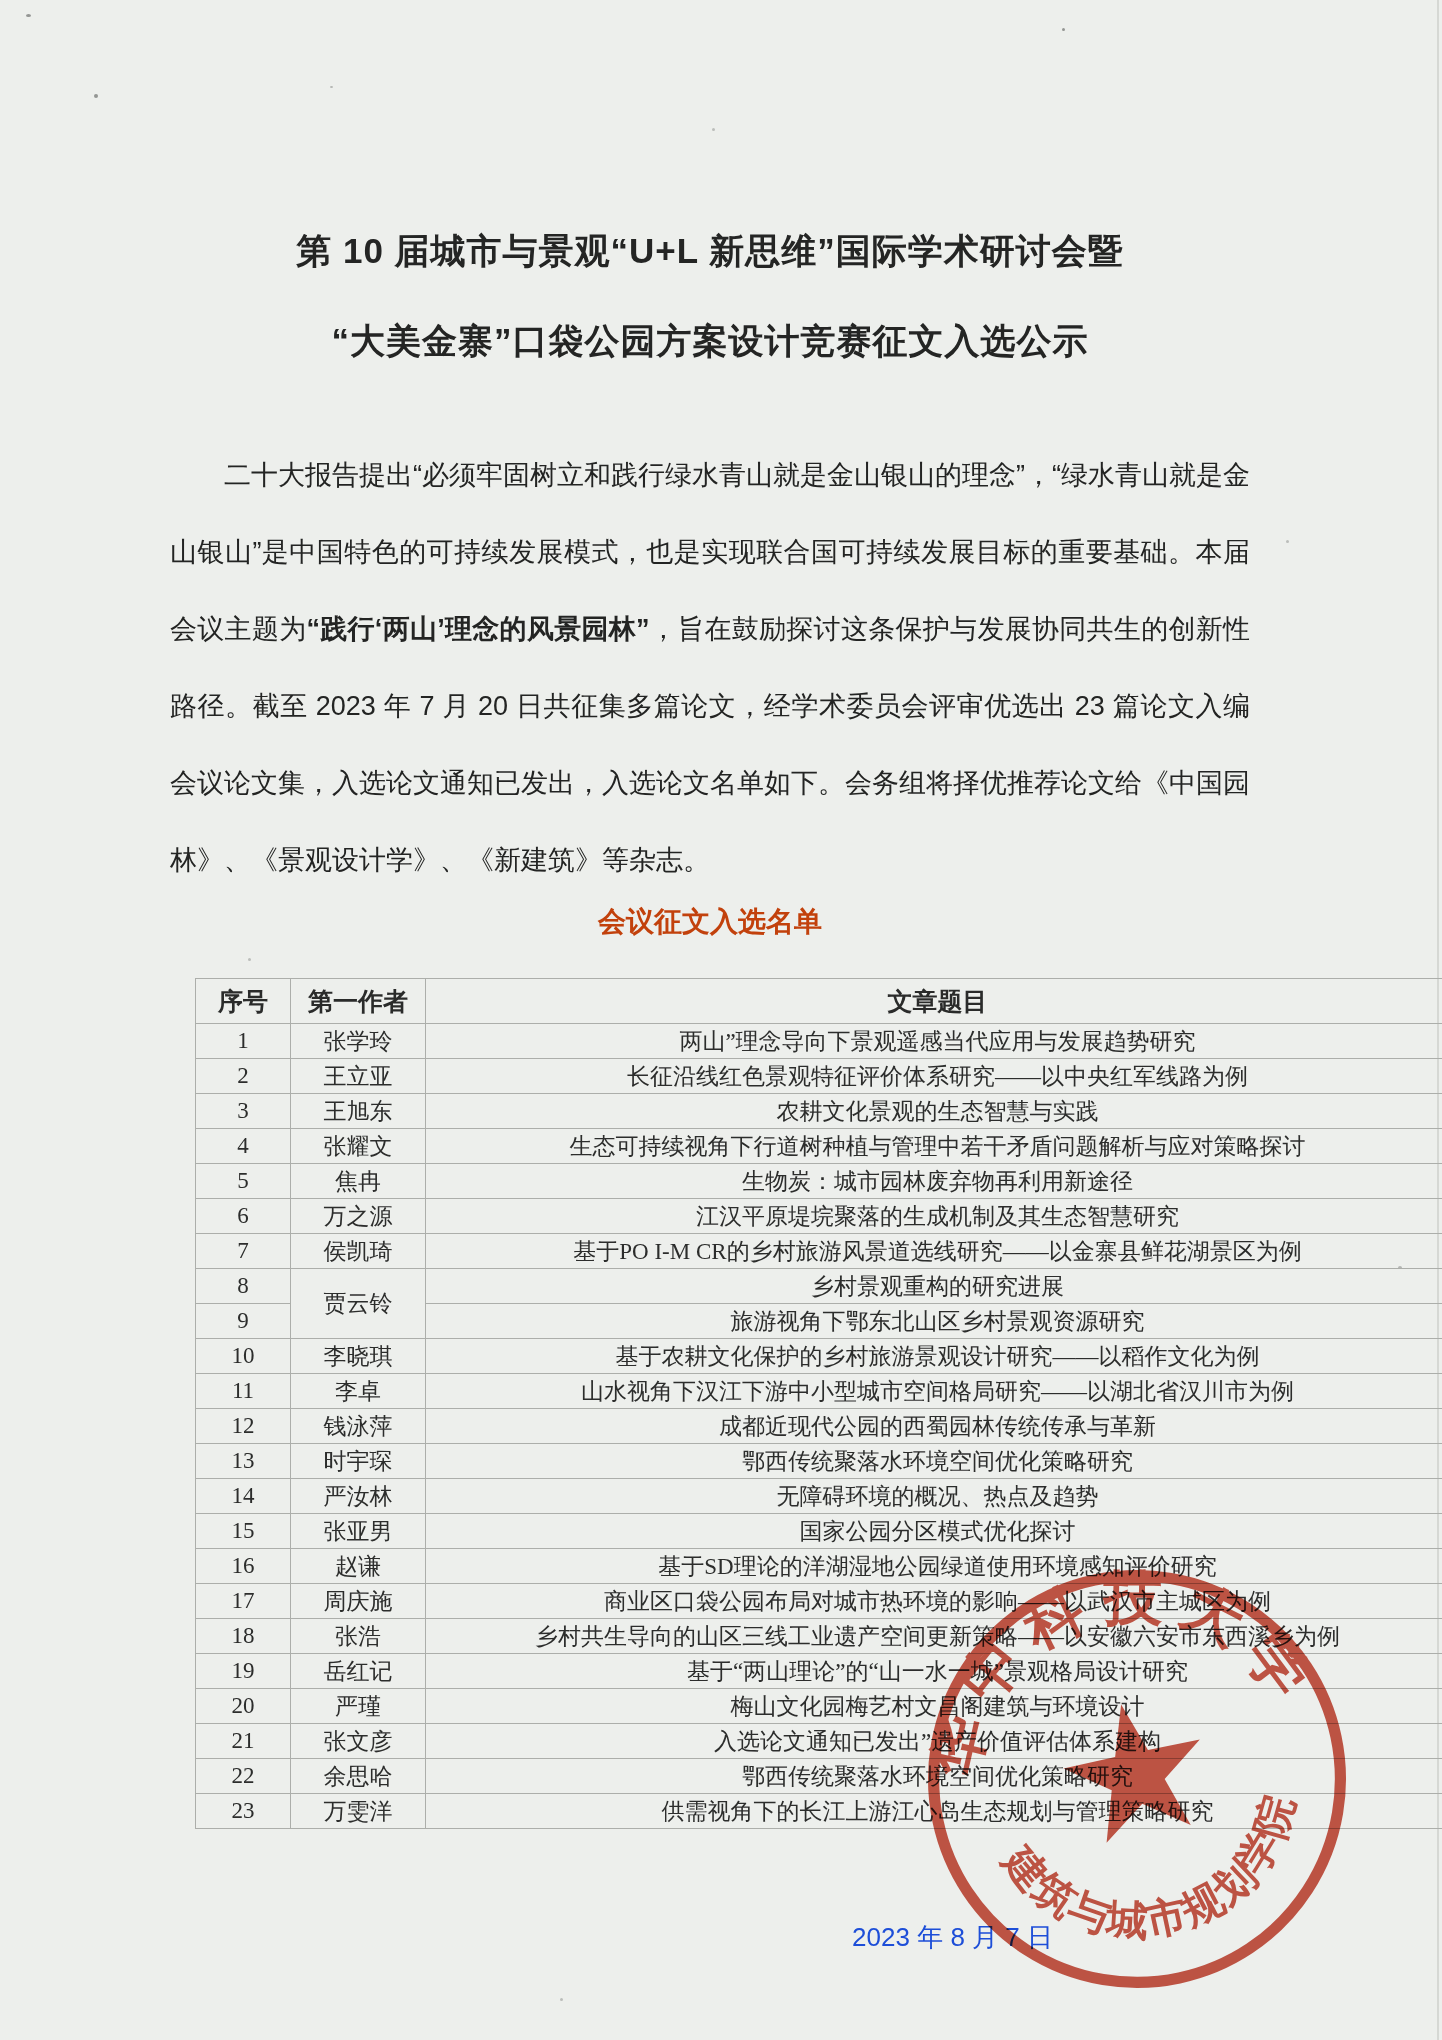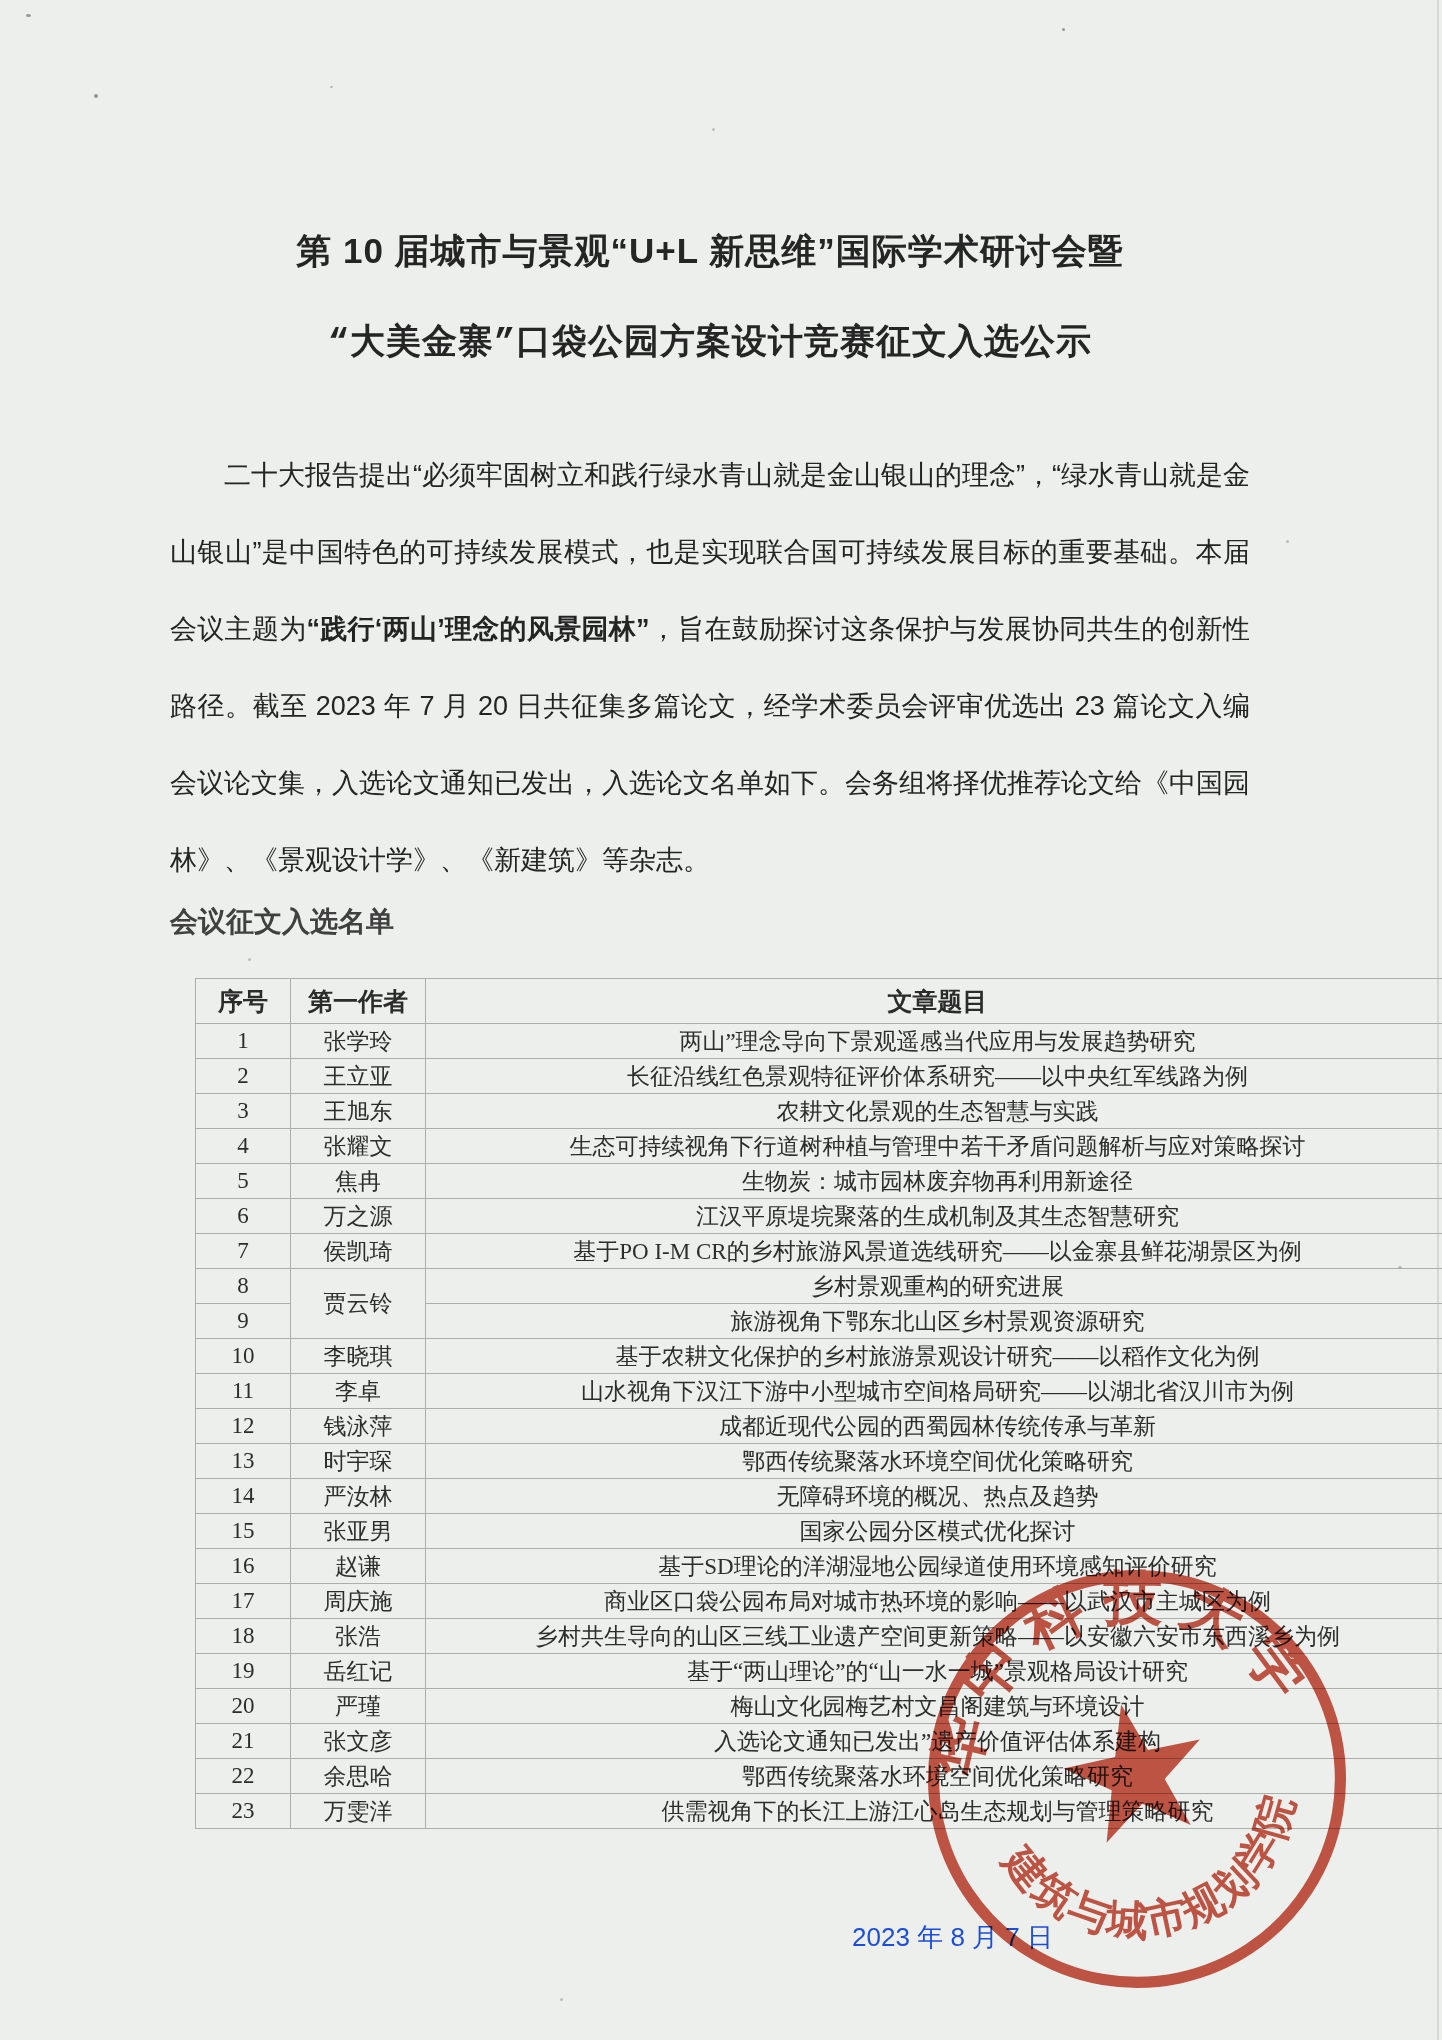--- a/index.html
+++ b/index.html
@@ -6,27 +6,27 @@
   body{
     width:1442px;height:2040px;position:relative;overflow:hidden;
     background:#edefec;
     font-family:"Liberation Sans",sans-serif;
     color:#1e1f1e;
   }
   .content{position:absolute;left:170px;top:0;width:1080px;height:2040px;}
   .doc-title{position:absolute;left:0;width:100%;text-align:center;
     font-size:35px;font-weight:700;letter-spacing:1px;color:#242524;}
   .doc-title.line1{top:228px;text-align:center;}
-  .doc-title.line2{top:318px;font-family:Liberation Mono, monospace;}
+  .doc-title.line2{top:318px;}
   .body-para{position:absolute;top:437px;left:0;width:1080px;
     font-size:27px;line-height:77px;text-align:justify;text-indent:2em;
     color:#232423;}
   .body-para b{font-weight:700;}
-  .list-heading{position:absolute;top:903px;left:0;width:100%;text-align:left;
-    font-size:28px;font-weight:700;color:#404040;}
+  .list-heading{position:absolute;top:903px;left:0;width:100%;text-align:center;
+    font-size:28px;font-weight:700;color:#c2410c;}
   table.paper-list{position:absolute;top:978px;left:25px;width:1255px;
     border-collapse:collapse;table-layout:fixed;}
   table.paper-list th,table.paper-list td{
     border:1px solid #acaeaa;padding:0 4px;text-align:center;vertical-align:middle;
     overflow:hidden;white-space:nowrap;}
   table.paper-list th{height:44px;font-size:25px;font-weight:700;color:#2a2b2a;
     font-family:"Liberation Sans",sans-serif;}
   table.paper-list td{height:34px;font-size:23px;color:#2c2d2c;
     font-family:"Liberation Serif",serif;}
   col.c-no{width:95px;}

